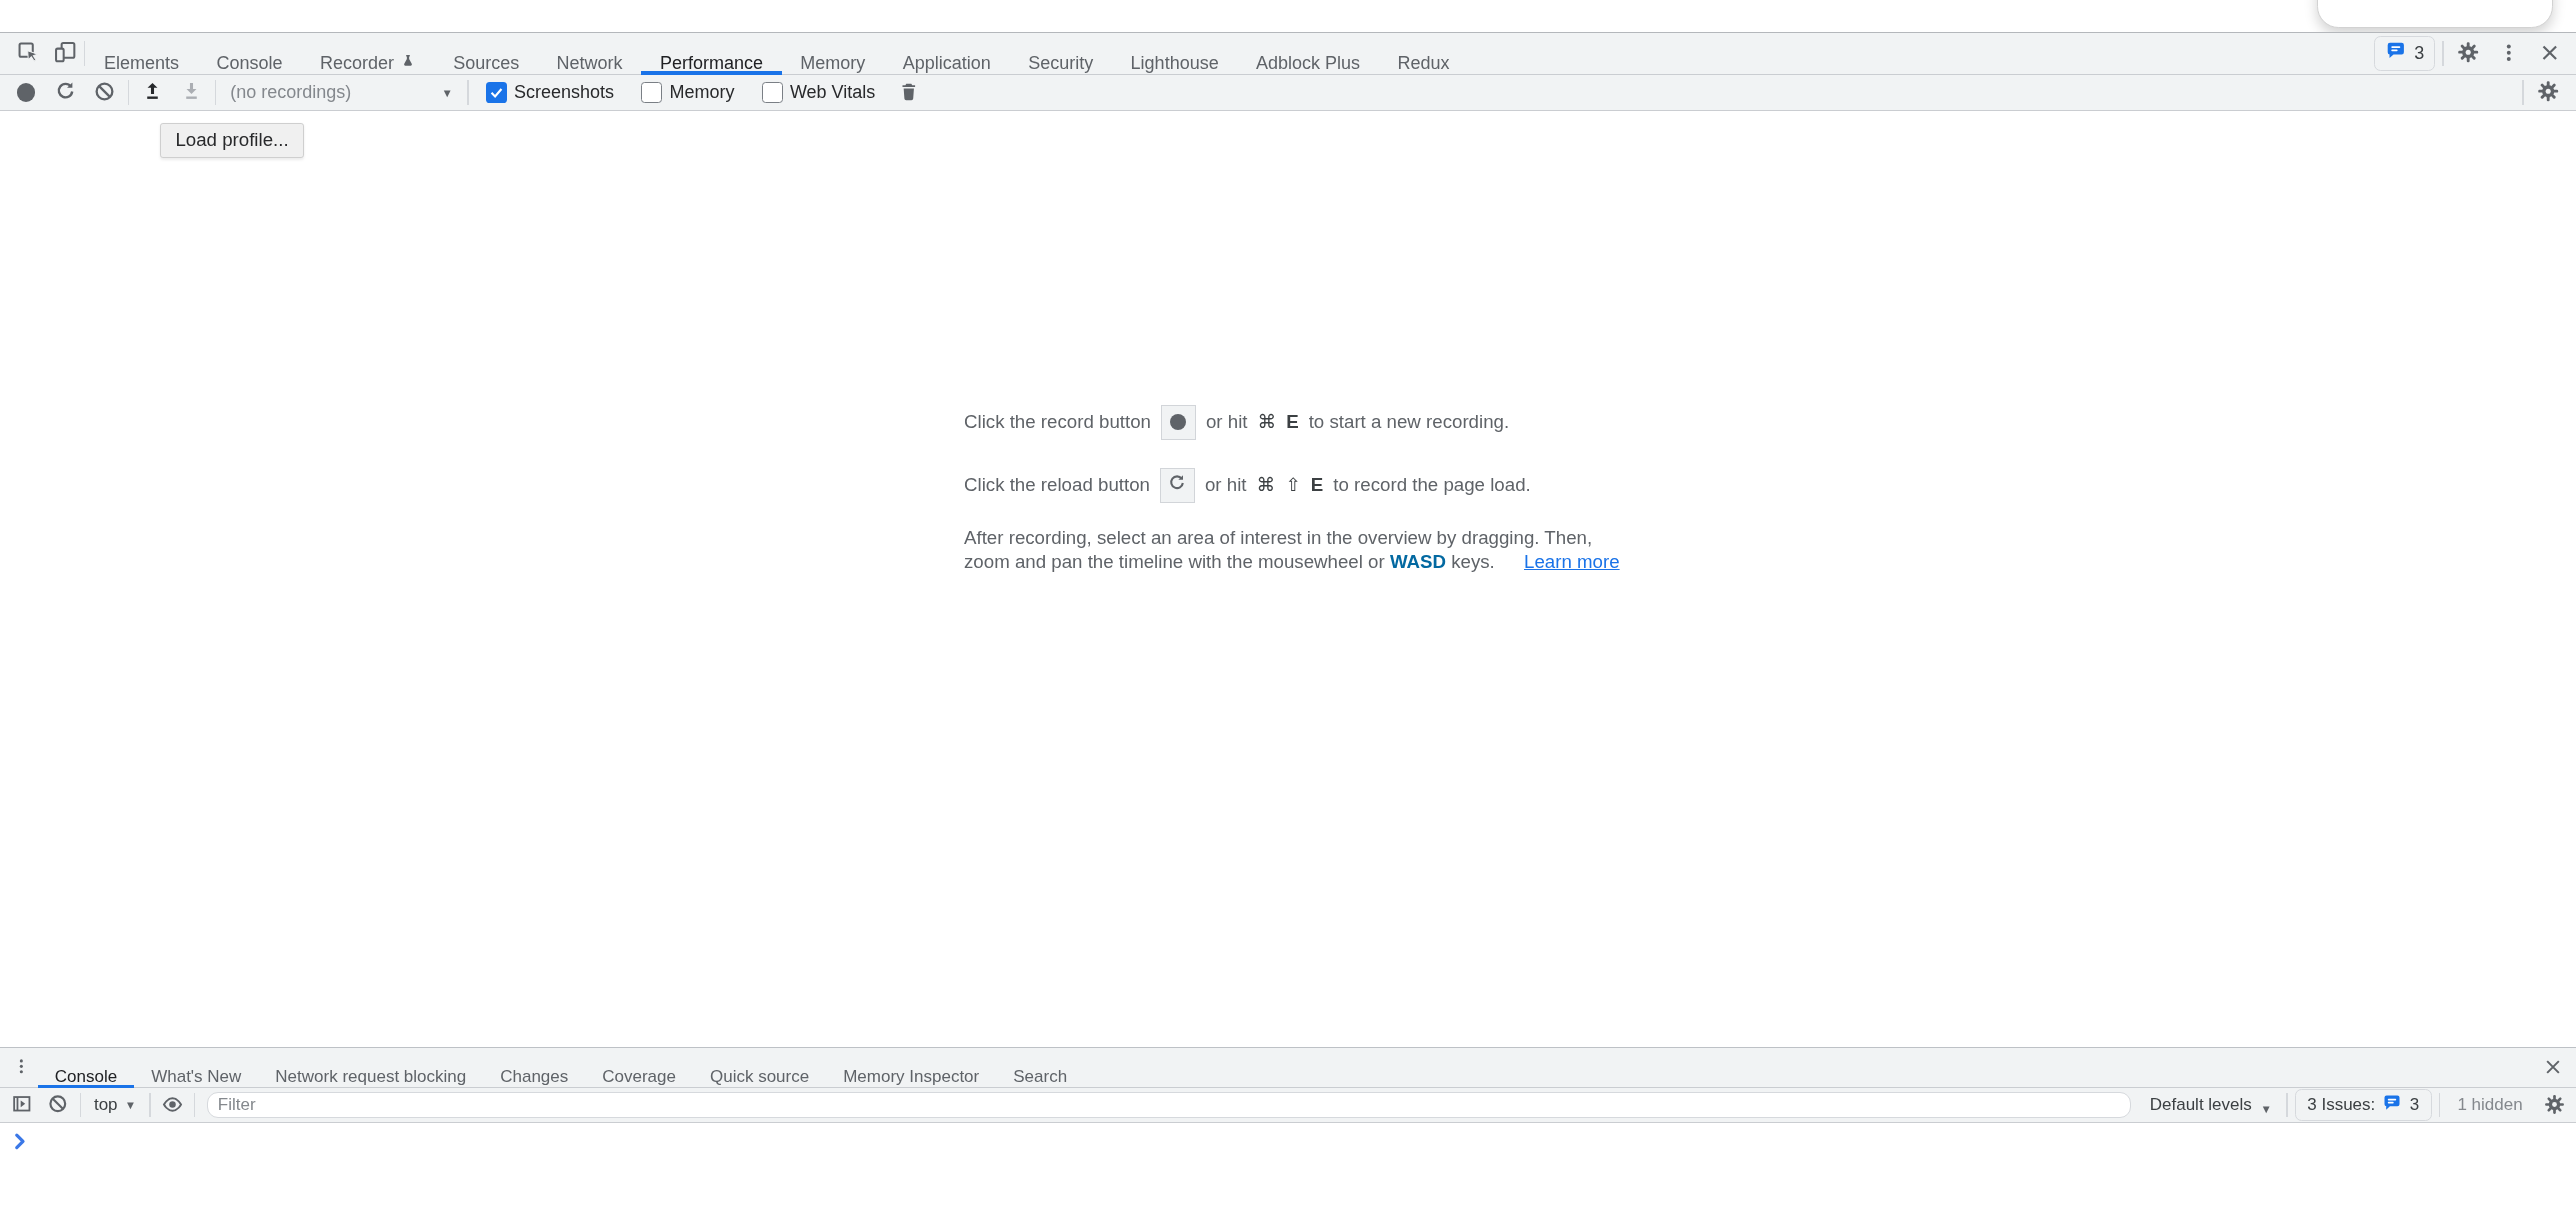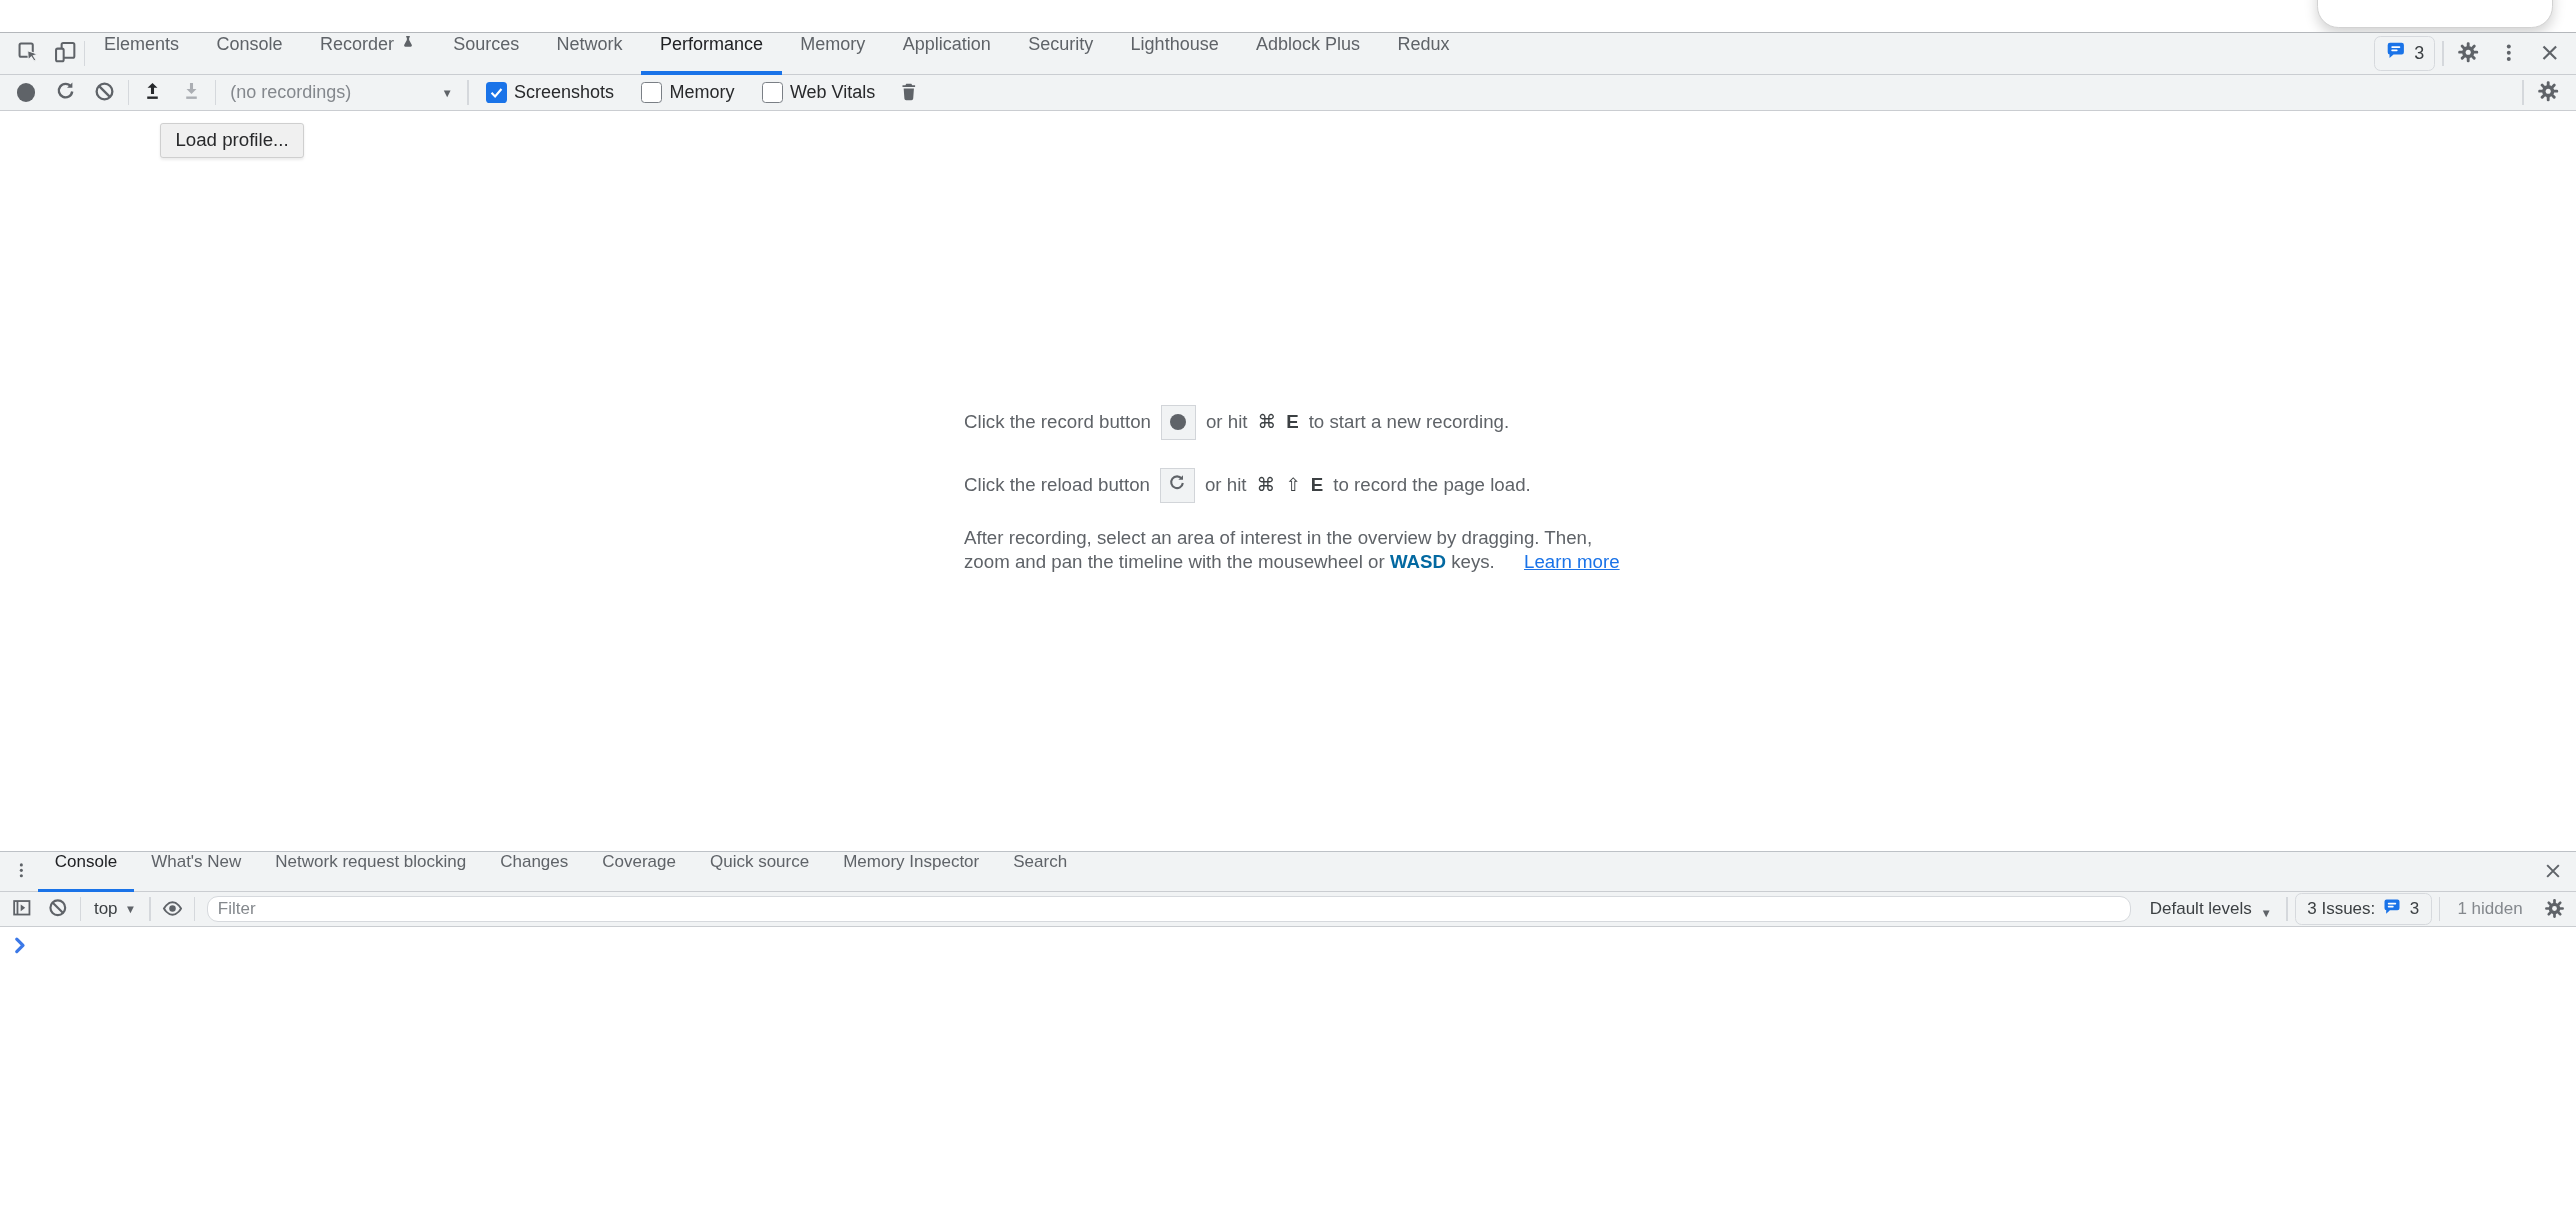--- a/index.html
+++ b/index.html
@@ -15,21 +15,21 @@
   }
 
   
   .devtools { border-top:1.4px solid #b4b7bb; }
   .bar { background:#f1f3f4; display:flex; align-items:center; }
   .main-tabbar { height:42px; border-bottom:1.4px solid #cacdd1; padding-left:10px; }
   .vdiv { width:1.4px; height:24.4px; background:#d5d8dc; flex:none; }
   .icon-btn { display:flex; align-items:center; justify-content:center; flex:none; cursor:pointer; }
   .main-tabbar .icon-btn { width:37px; height:37px; }
 
-  .tab { display:flex; align-items:flex-start; gap:5.8px; height:40px; padding:0 18.7px;
+  .tab { display:flex; align-items:flex-end; gap:5.8px; height:40px; padding:0 18.7px;
          font-size:18px; color:#5f6368; position:relative; cursor:pointer; flex:none; }
   .tab.selected { color:#202124; }
   .tab.selected::after { content:""; position:absolute; left:0; right:0; bottom:-1.4px;
                          height:3.6px; background:#1a73e8; }
   .tabbar-right { margin-left:auto; display:flex; align-items:center; gap:7.2px; padding-right:8.6px; }
   .issues-btn { display:flex; align-items:center; gap:7.2px; border:1.4px solid #d6d9dd;
                 border-radius:6.5px; padding:2.9px 10px; font-size:18px; color:#3c4043; cursor:pointer; }
 
   
   .perf-toolbar { height:36px; border-bottom:1.4px solid #cacdd1; padding:0 10px; gap:7.2px; }
@@ -38,21 +38,21 @@
                        width:237px; padding:0 7.2px; font-size:18px; color:#84888d; cursor:pointer; }
   .sel-arrow { font-size:11.5px; color:#5f6368; }
   .chk-row { display:flex; align-items:center; gap:7.2px; margin:0 10px; cursor:pointer; }
   .chk-row .lbl { font-size:18px; color:#28292b; }
   .cb { width:21px; height:21px; border-radius:3.6px; flex:none; }
   .cb.checked { background:#1a73e8; display:flex; align-items:center; justify-content:center; }
   .cb.unchecked { background:#fff; border:1.4px solid #7a7f85; }
   .toolbar-spacer { flex:1; }
 
   
-  .content { position:relative; height:740px; background:#fff; }
+  .content { position:relative; height:936px; background:#fff; }
   .tooltip { position:absolute; left:160px; top:11.5px; padding:5.8px 14.4px;
              background:#f0f0f0; border:0.7px solid #cfcfcf; border-radius:2.9px;
              font-size:18.7px; color:#28292b; box-shadow:0 1.4px 2.9px rgba(0,0,0,.08); }
 
   .instructions { position:absolute; left:964px; top:293px; color:#5f6368; font-size:18.7px; }
   .instr-row { display:flex; align-items:center; gap:10px; margin-bottom:27px; height:36px; }
   .inline-btn { width:35px; height:35px; background:#f1f3f4; border:1.4px solid #d2d5d9;
                 display:flex; align-items:center; justify-content:center; flex:none; cursor:pointer; }
   .key { color:#3c4043; }
   .key.bold { font-weight:bold; }

